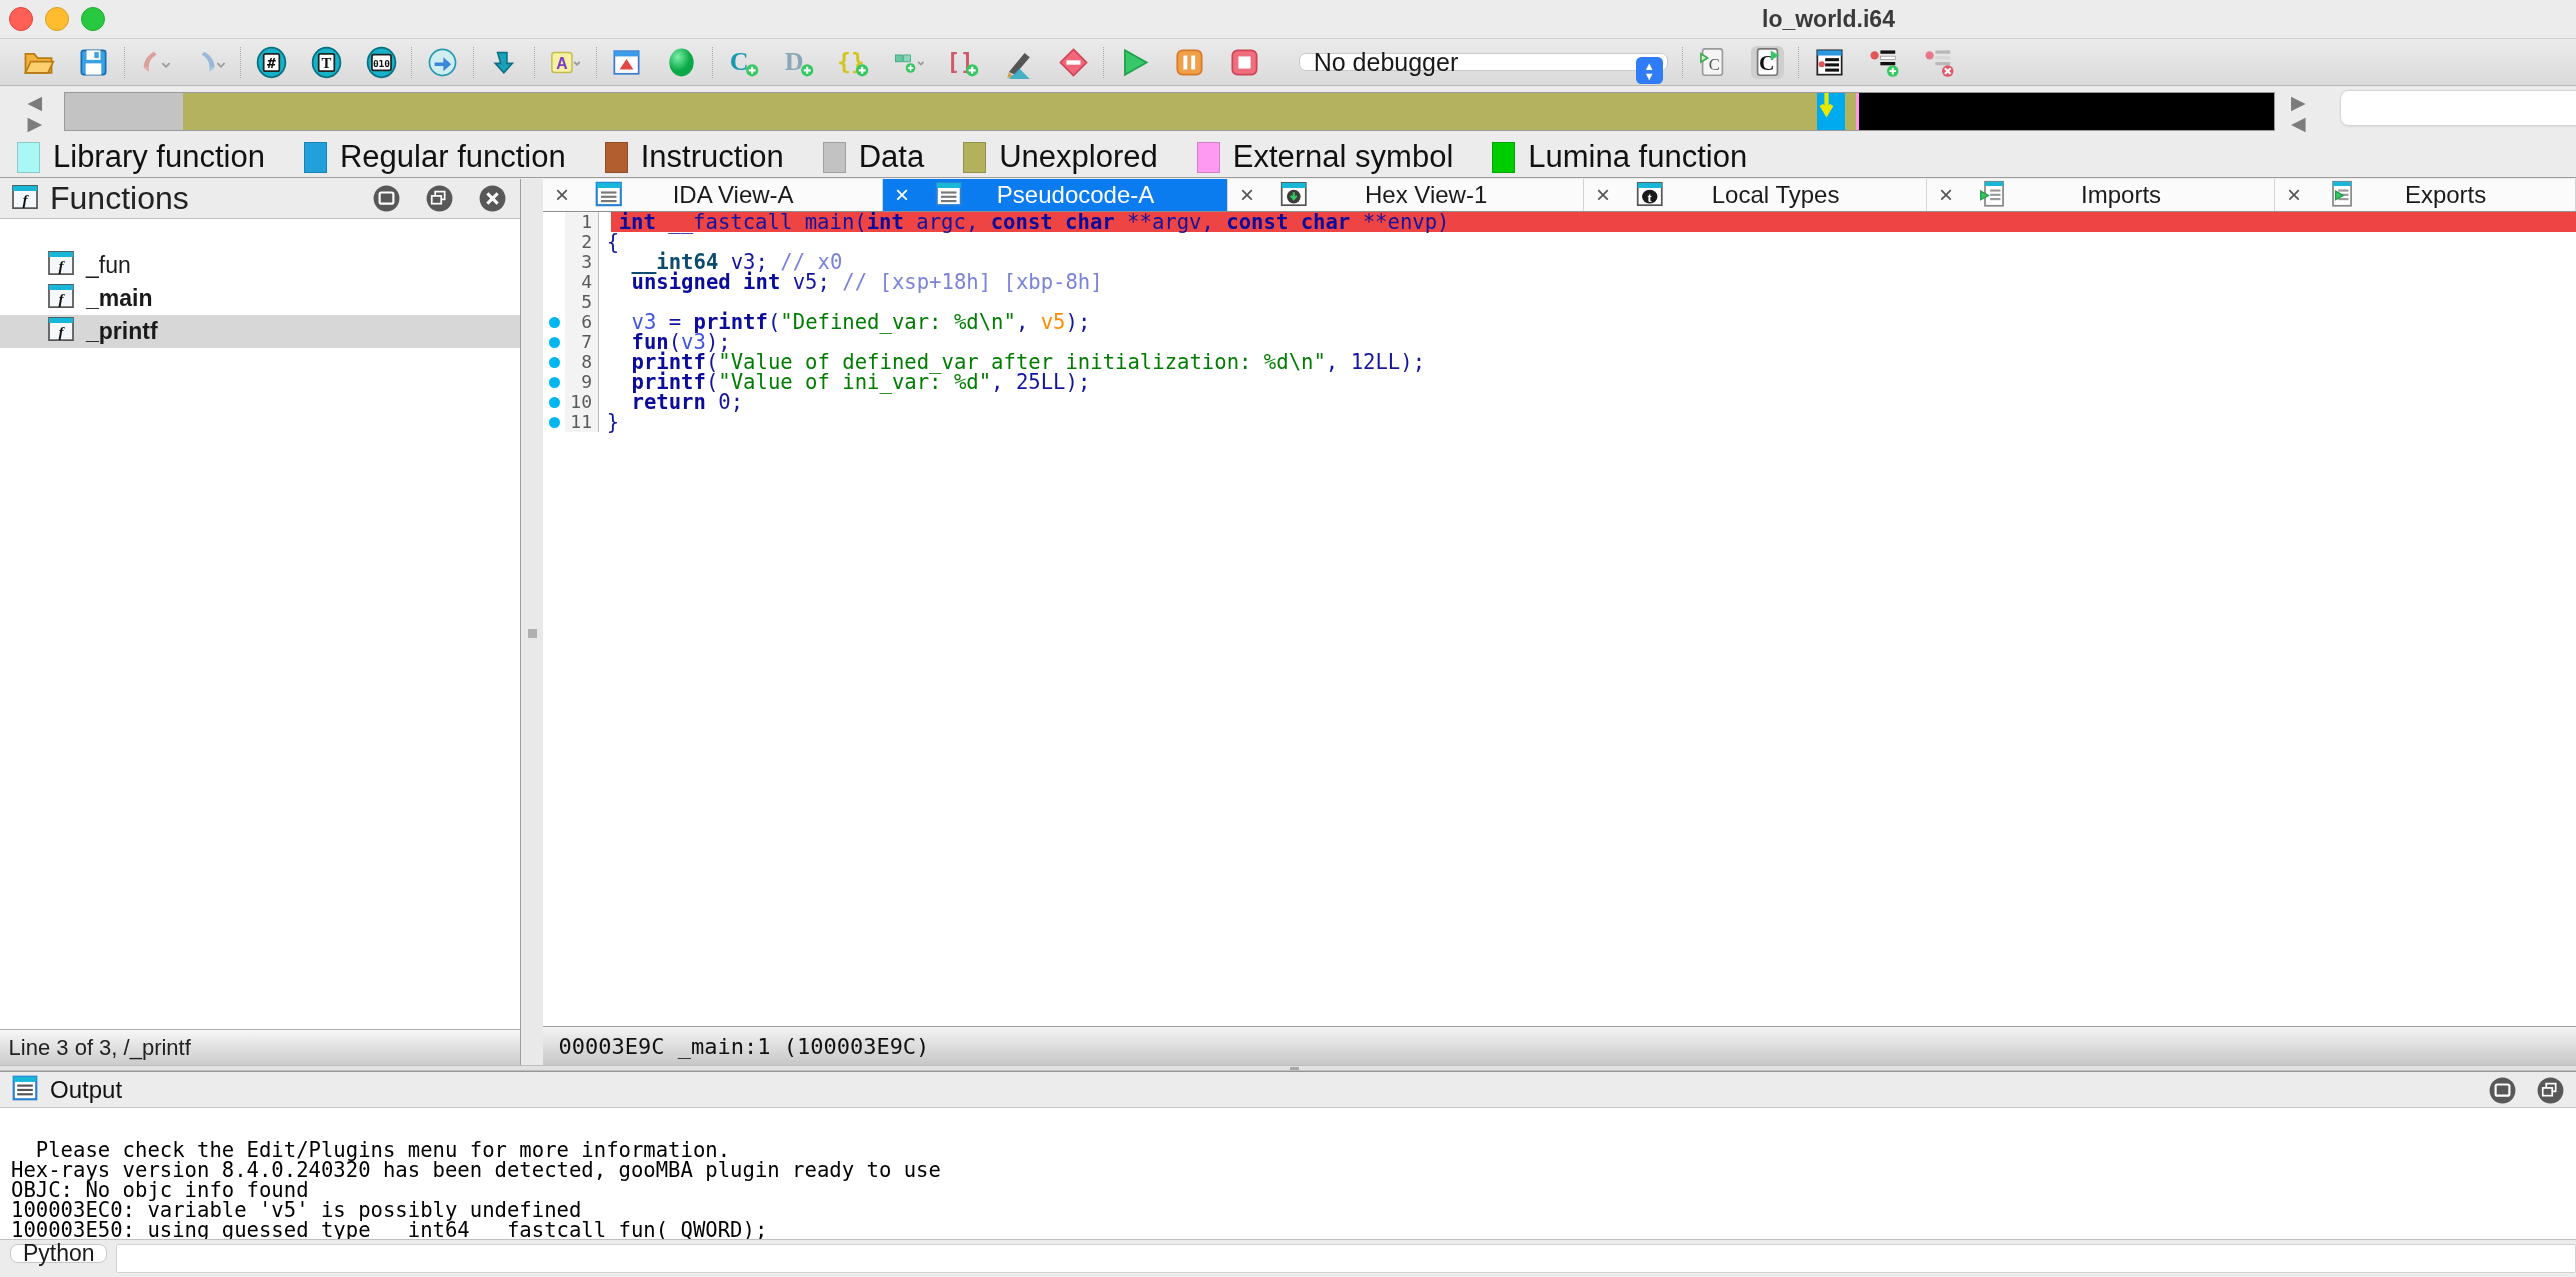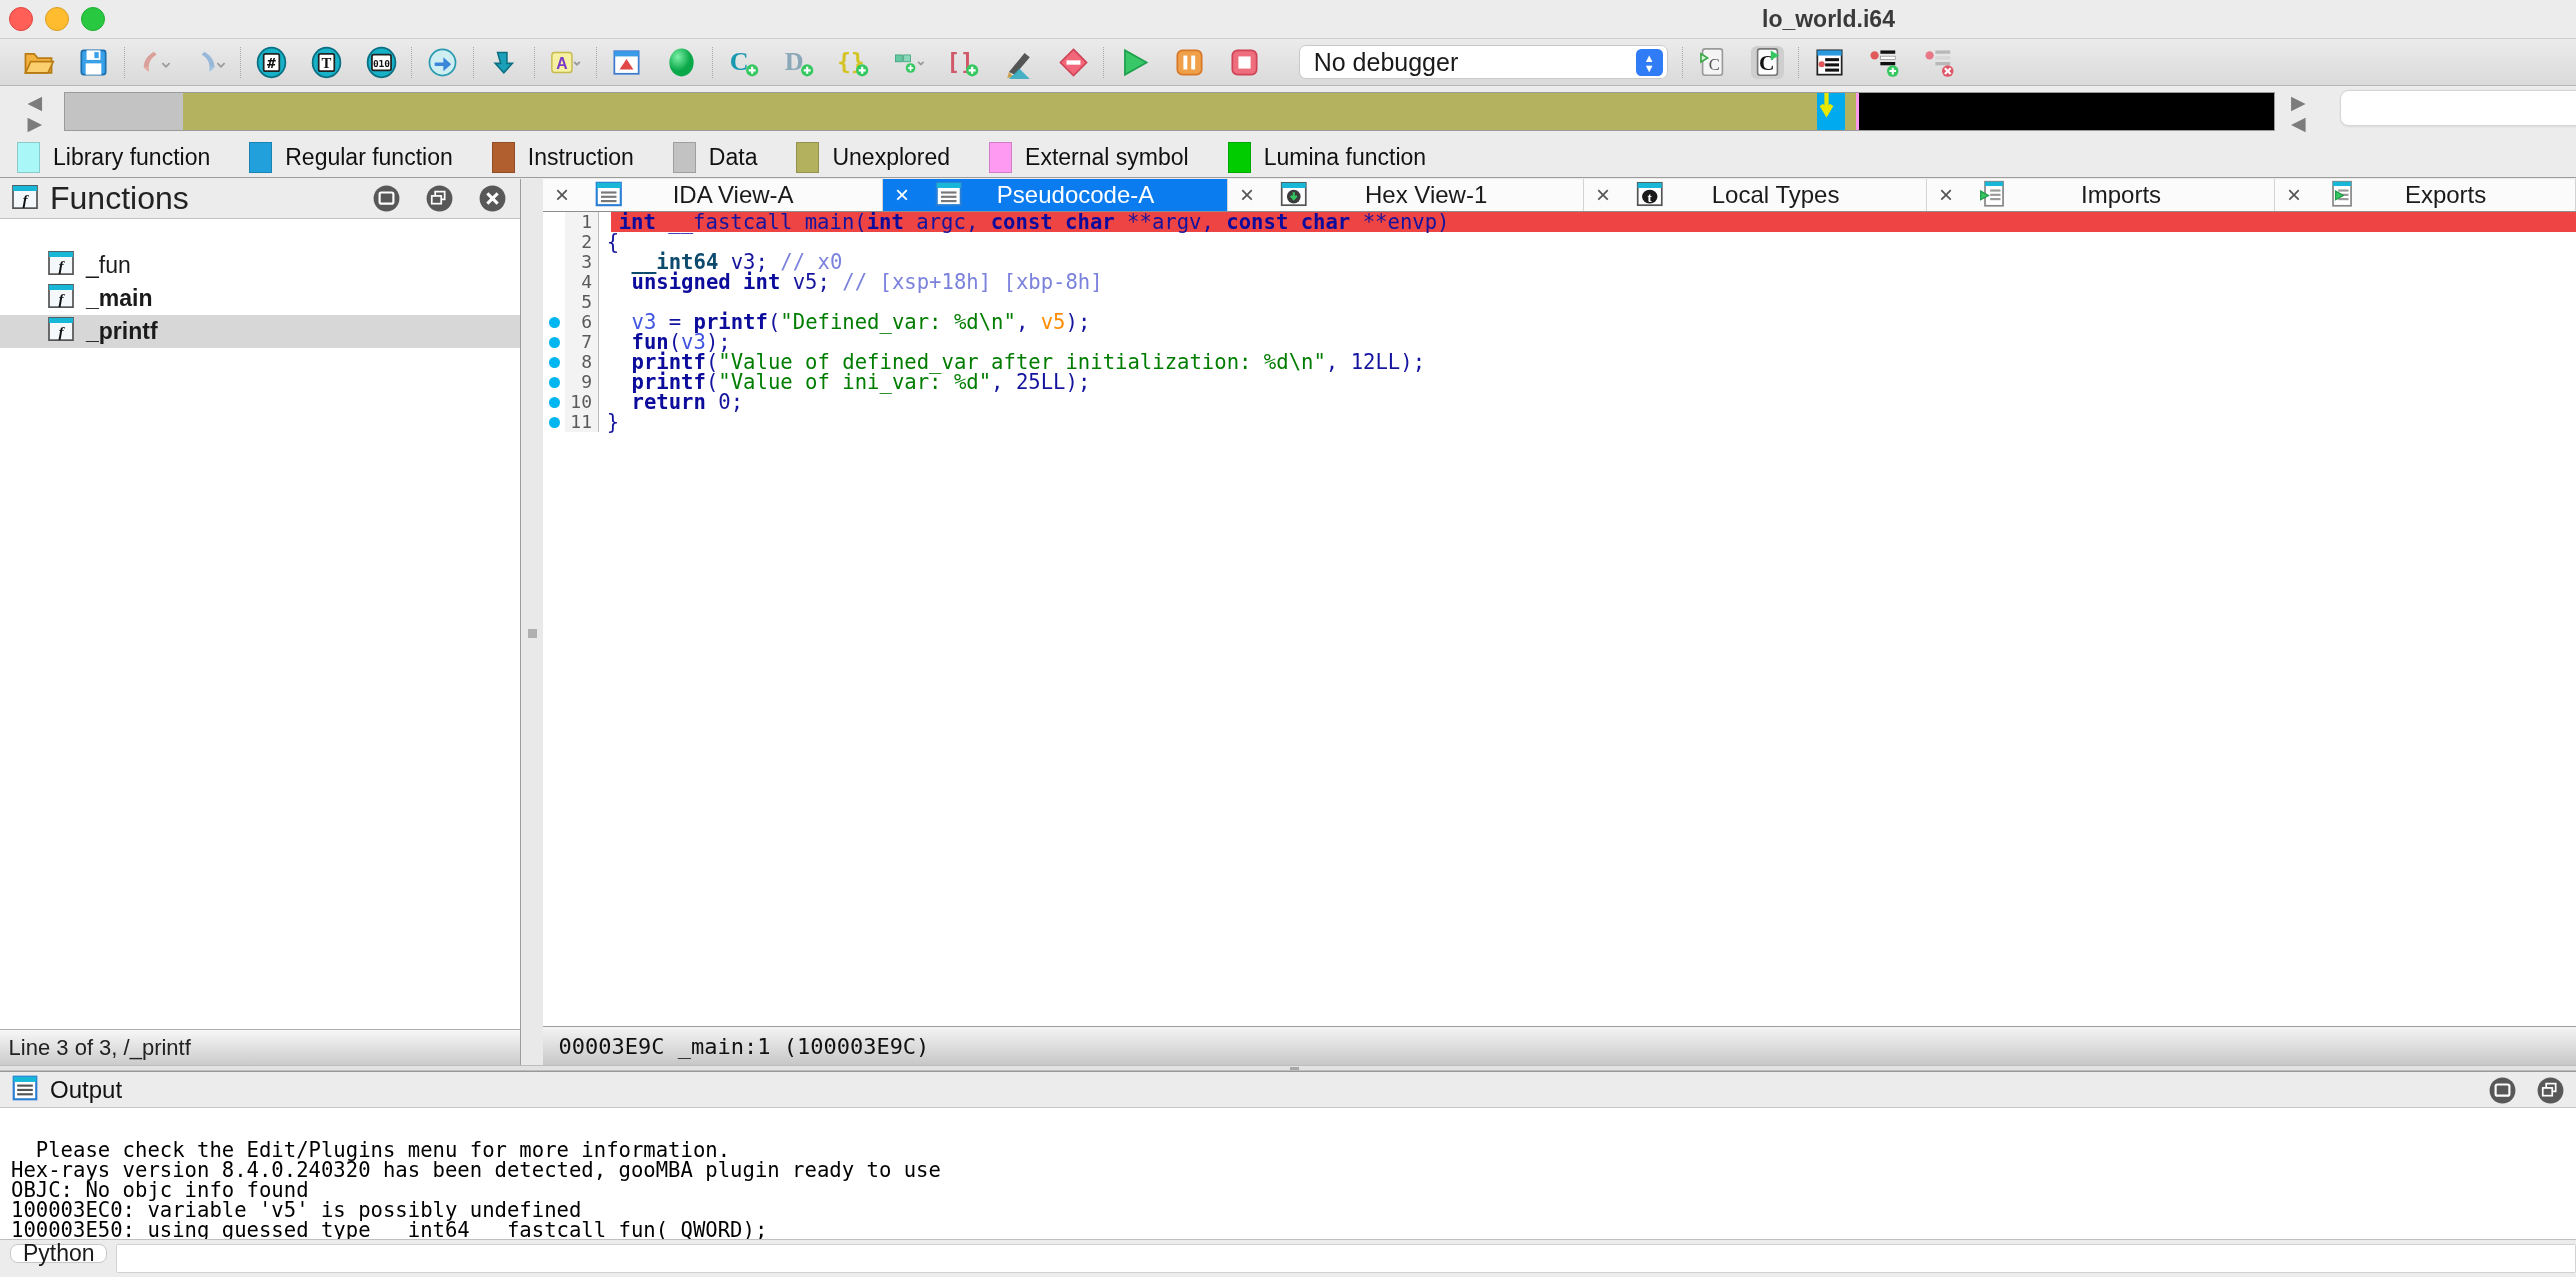--- a/index.html
+++ b/index.html
@@ -19,21 +19,21 @@
 
   
   .toolbar{ position:absolute; left:0; top:38px; width:100%; height:48px;
             background:linear-gradient(#ebebeb,#dadada); border-top:0.9px solid #cfcfcf;
             border-bottom:0.9px solid #b7b7b7; display:flex; align-items:center; padding-left:22px; }
   .tb-group{ display:flex; align-items:center; gap:22px; }
   .tb-sep{ width:0; height:31px; border-left:1.7px dotted #a8a8a8; margin:0 13.7px; }
   .tb-icon{ width:33px; height:33px; display:flex; align-items:center; justify-content:center; }
   .tb-icon.pressed{ background:#cfcfcf; border-radius:6px; }
   .tb-icon svg{ display:block; }
-  .dbg-select{ margin-left:38px; width:369px; height:34px; background:#fff; border:0.9px solid #c9c9c9;
+  .dbg-select{ margin-left:38px; width:369px; height:18px; background:#fff; border:0.9px solid #c9c9c9;
                border-radius:6.9px; position:relative; display:flex; align-items:center; padding-left:13.7px; }
   .dbg-select .val{ font-size:25px; color:#1a1a1a; }
   .dbg-step{ position:absolute; right:4.3px; top:3.4px; width:27px; height:27px; border-radius:5.2px;
              background:#2f7cf6; color:#fff; display:flex; flex-direction:column; align-items:center;
              justify-content:center; font-size:11px; line-height:10.3px; }
 
   
   .navrow{ position:absolute; left:0; top:86px; width:100%; height:52px; background:#ececec; }
   .nav-arrows{ position:absolute; display:flex; flex-direction:column; gap:1.7px; font-size:19px;
                color:#7c7c7c; line-height:19px; }
@@ -43,21 +43,21 @@
   .nb-seg{ height:100%; }
   .nb-marker{ position:absolute; top:-1.7px; width:17px; height:31px; }
   .nav-white{ position:absolute; left:2340px; top:4.3px; width:249px; height:36px; background:#fff;
               border:0.9px solid #d6d6d6; border-radius:8.6px; box-shadow:0 0.9px 1.7px rgba(0,0,0,.08); }
 
   
   .legend{ position:absolute; left:0; top:137px; width:100%; height:41px; background:#ececec;
            display:flex; align-items:center; padding-left:17px; border-bottom:0.9px solid #9c9c9c; }
   .lg-item{ display:flex; align-items:center; gap:13px; margin-right:39px; }
   .lg-swatch{ width:23px; height:31px; border:0.9px solid rgba(0,0,0,.18); }
-  .lg-label{ font-size:23px; color:#111; }
+  .lg-label{ font-size:31px; color:#111; }
 
   
   .main{ position:absolute; left:0; top:179px; width:100%; height:886px; }
 
   .fpanel{ position:absolute; left:0; top:0; width:521px; height:100%; background:#fff;
            border-right:0.9px solid #9a9a9a; }
   .fp-header{ height:40px; background:#ececec; border-bottom:0.9px solid #c2c2c2;
               display:flex; align-items:center; padding:0 12px; }
   .fp-title{ font-size:32px; color:#222; margin-left:12px; flex:1; }
   .fp-btn{ width:31px; height:31px; margin-left:22px; }

